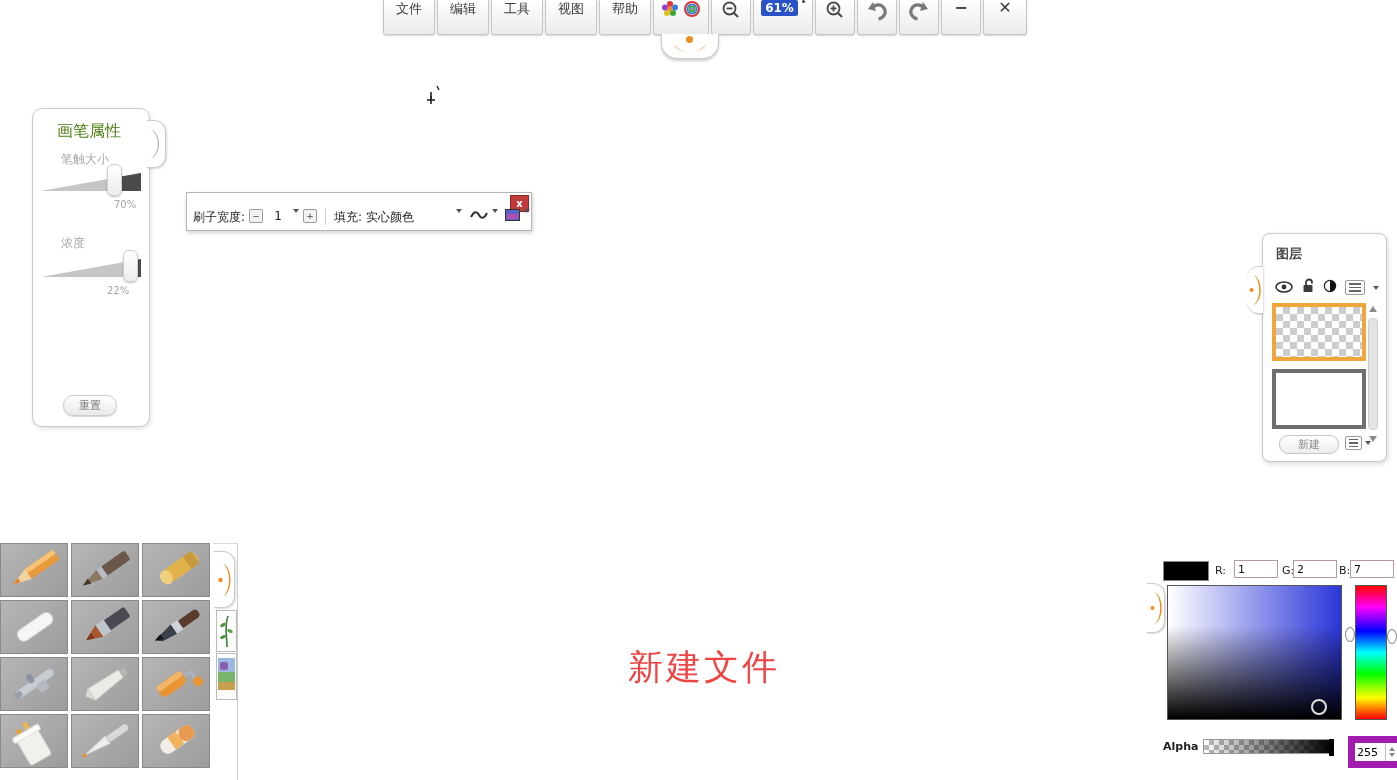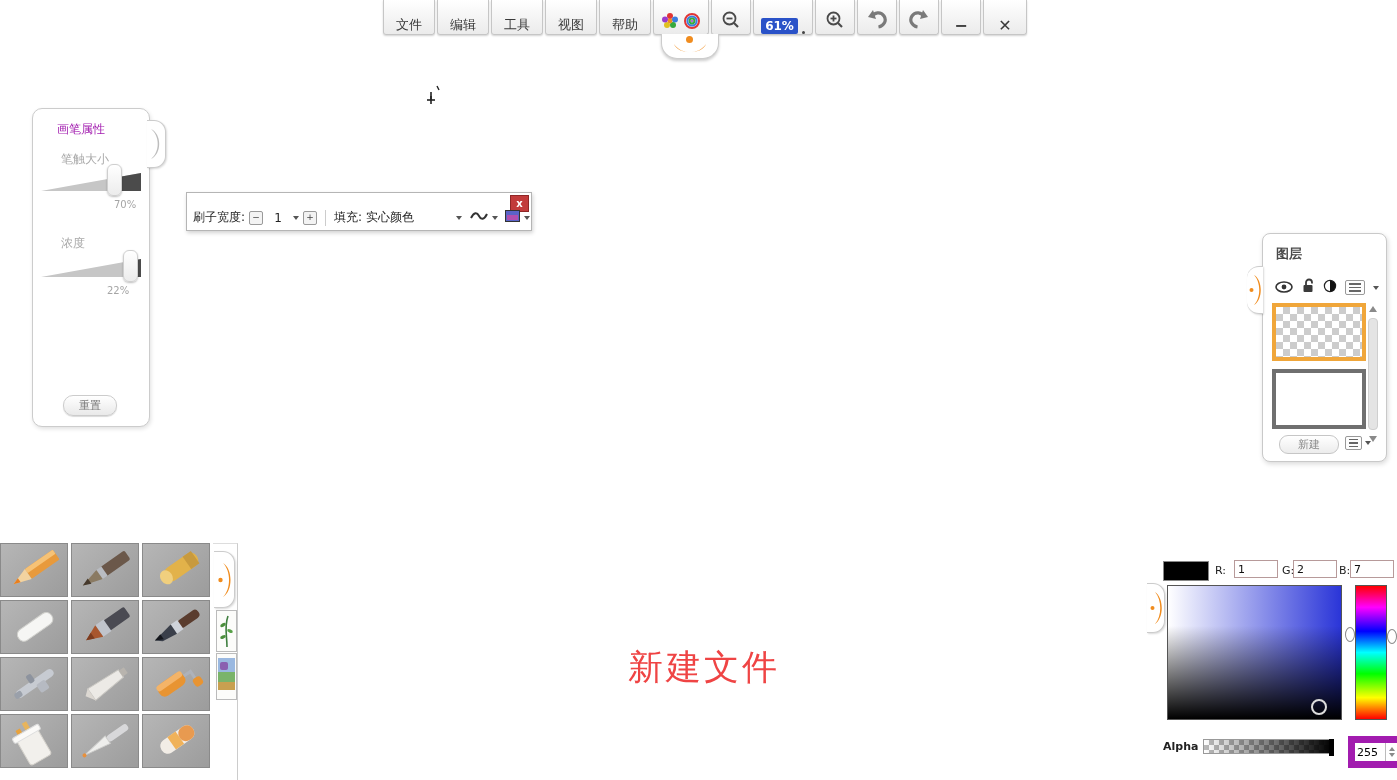--- a/index.html
+++ b/index.html
@@ -2,21 +2,21 @@
 <html><head>
 <meta charset="utf-8">
 <style>
   html,body{margin:0;padding:0;background:#fff;}
   #stage{position:relative;width:1397px;height:780px;background:#ffffff;overflow:hidden;
          font-family:"DejaVu Sans","Liberation Sans",sans-serif;color:#333;}
 
   
   .toolbar{position:absolute;left:383px;top:0;height:36px;display:flex;gap:2px;}
   .tbtn{height:34px;background:linear-gradient(#ffffff,#ebebeb);border:1px solid #c6c6c6;
-        border-top:none;border-radius:0 0 3px 3px;display:flex;align-items:flex-end;justify-content:center;
+        border-top:none;border-radius:0 0 3px 3px;display:flex;align-items:flex-start;justify-content:center;
         box-shadow:0 1px 2px rgba(0,0,0,.18);cursor:default;}
   .tbtn.menu{width:50px;font-size:13px;color:#3a3a3a;}
   .tbtn.sq{width:38px;}
   .zoom-badge{background:#2a52c8;color:#fff;font-weight:bold;font-size:12px;padding:1px 4px;border-radius:2px;}
   .tiny-dot{width:3px;height:3px;border-radius:50%;background:#444;margin-left:4px;}
   .glyph{font-size:16px;font-weight:bold;color:#3a3a3a;line-height:1;}
   .smile-tab{position:absolute;left:661px;top:34px;width:56px;height:24px;background:#fff;
              border:1px solid #ccc;border-top:none;border-radius:0 0 16px 16px;
              box-shadow:0 2px 3px rgba(0,0,0,.2);}
   .smile-tab .nose{position:absolute;left:24px;top:2px;width:7px;height:7px;border-radius:50%;background:#f08c1e;}
@@ -26,36 +26,36 @@
   .cursor{position:absolute;left:424px;top:84px;width:20px;height:20px;}
 
   
   .handle-tab{position:absolute;background:#fff;border:1px solid #ccc;border-left:none;
               border-radius:0 12px 12px 0;box-shadow:1px 1px 2px rgba(0,0,0,.15);
               display:flex;align-items:center;justify-content:center;}
 
   
   .brush-panel{position:absolute;left:32px;top:108px;width:116px;height:317px;background:#fff;
                border:1px solid #ccc;border-radius:10px;box-shadow:1px 2px 4px rgba(0,0,0,.12);}
-  .bp-title{position:absolute;left:24px;top:12px;font-size:12px;color:#a21caf;}
+  .bp-title{position:absolute;left:24px;top:12px;font-size:16px;color:#4d7c0f;}
   .bp-label{position:absolute;font-size:12px;color:#a9a9a9;}
   .wedge{position:absolute;left:8px;width:100px;height:26px;}
   .wedge .knob{position:absolute;top:-3px;width:13px;height:30px;background:linear-gradient(#fff,#ececec);
                border:1px solid #cfcfcf;border-radius:6px;box-shadow:0 1px 2px rgba(0,0,0,.25);}
   .bp-val{position:absolute;font-size:10px;color:#a5a5a5;}
   .reset-btn{position:absolute;left:30px;top:286px;width:52px;height:19px;border:1px solid #ccc;
              border-radius:10px;background:linear-gradient(#fff,#e9e9e9);font-size:11px;color:#777;
              display:flex;align-items:center;justify-content:center;box-shadow:0 1px 1px rgba(0,0,0,.15);}
 
   
   .options-bar{position:absolute;left:186px;top:192px;width:344px;height:37px;background:#fff;
                border:1px solid #b5b5b5;box-shadow:1px 2px 4px rgba(0,0,0,.18);}
   .ob-close{position:absolute;right:2px;top:2px;width:17px;height:15px;background:#c23b3b;border:1px solid #8f2626;
             color:#fff;font-size:10px;font-weight:bold;display:flex;align-items:center;justify-content:center;}
-  .ob-row{position:absolute;left:6px;bottom:4px;display:flex;align-items:center;font-size:12px;color:#222;gap:4px;}
+  .ob-row{position:absolute;left:6px;bottom:4px;display:flex;font-size:12px;color:#222;gap:4px;}
   .step-btn{width:12px;height:12px;border:1px solid #9a9a9a;border-radius:2px;background:#f3f3f3;
             font-size:9px;color:#444;display:flex;align-items:center;justify-content:center;line-height:1;}
   .caret{display:inline-block;width:0;height:0;border-left:3.5px solid transparent;border-right:3.5px solid transparent;
          border-top:4px solid #555;}
   .vsep{width:1px;height:16px;background:#ccc;margin:0 4px;}
 
   
   .layers-panel{position:absolute;left:1262px;top:233px;width:123px;height:227px;background:#fff;
                 border:1px solid #c9c9c9;border-radius:8px;box-shadow:1px 2px 5px rgba(0,0,0,.15);}
   .lp-title{position:absolute;left:13px;top:11px;font-size:13px;color:#4a4a4a;font-weight:bold;}

